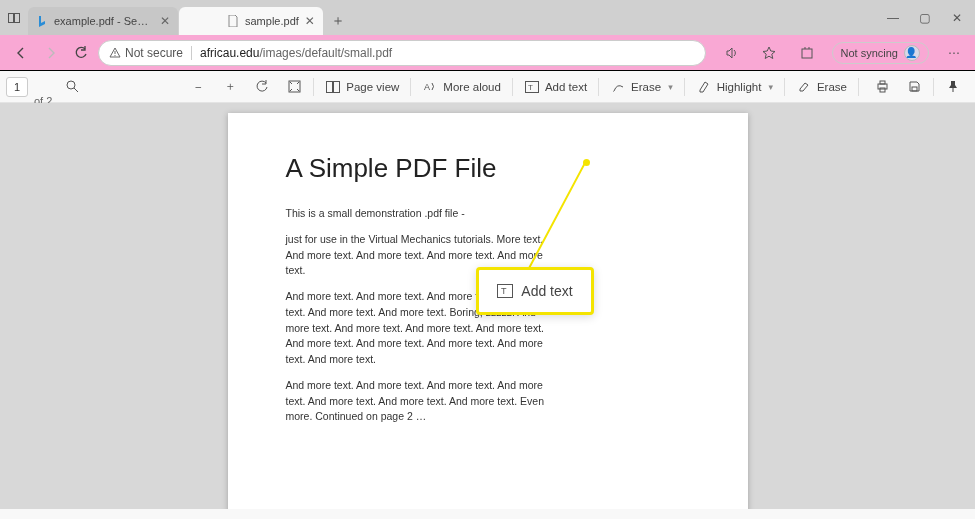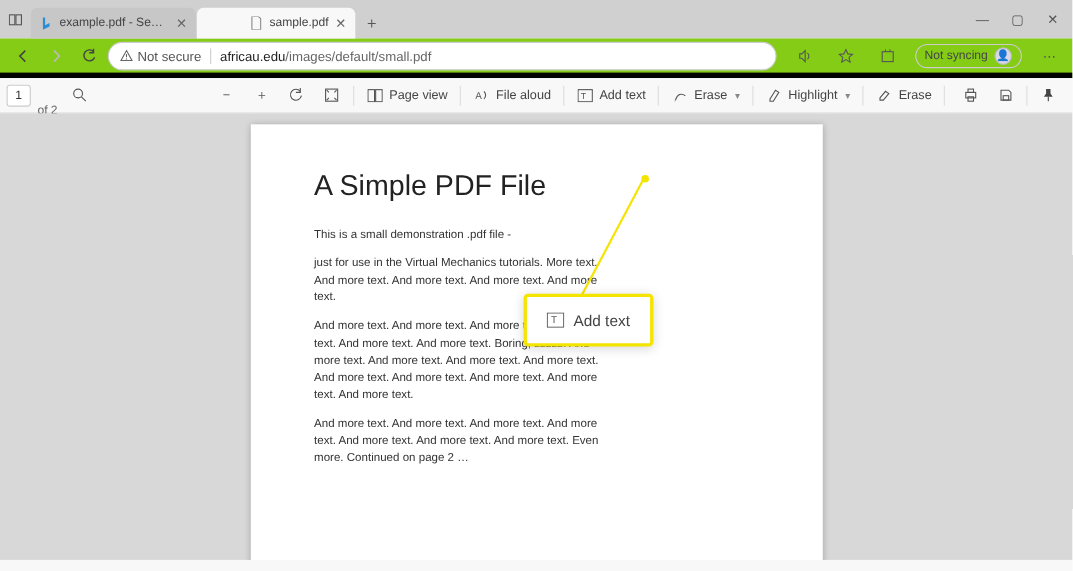--- a/index.html
+++ b/index.html
@@ -55,22 +55,22 @@
     align-items:center;
     gap:20px;
     padding-right:12px;
     color:#555;
     height:35px;
   }
   .win-controls span { width:12px;text-align:center; }
   
   .addressbar {
     height: 36px;
-    background:#84cc16;
-    border-bottom:5px solid #000000;
+    background:#f9a8d4;
+    border-bottom:1px solid #000000;
     display:flex;
     align-items:center;
     padding:0 8px;
     gap:4px;
     font-size:12px;
     color:#555;
   }
   .navbtn {
     width:26px;height:26px;border-radius:4px;
     display:flex;align-items:center;justify-content:center;
@@ -334,21 +334,21 @@
       <span>Page view</span>
     </span>
     <span class="tsep"></span>
     <span class="tbtn">
       <span class="ico">
           <svg width="13" height="13" viewBox="0 0 13 13">
             <text x="0" y="10" font-size="9" fill="#555">A</text>
             <path d="M8 3 Q11 6.5 8 10" fill="none" stroke="#555"></path>
           </svg>
         </span>
-      <span>File aloud</span>
+      <span>More aloud</span>
     </span>
     <span class="tsep"></span>
     <span class="tbtn">
       <span class="ico">
           <svg width="14" height="12" viewBox="0 0 14 12">
             <rect x="0.5" y="0.5" width="13" height="11" fill="none" stroke="#555"></rect>
             <text x="3" y="9" font-size="8" fill="#555">T</text>
           </svg>
         </span>
       <span>Add text</span>

